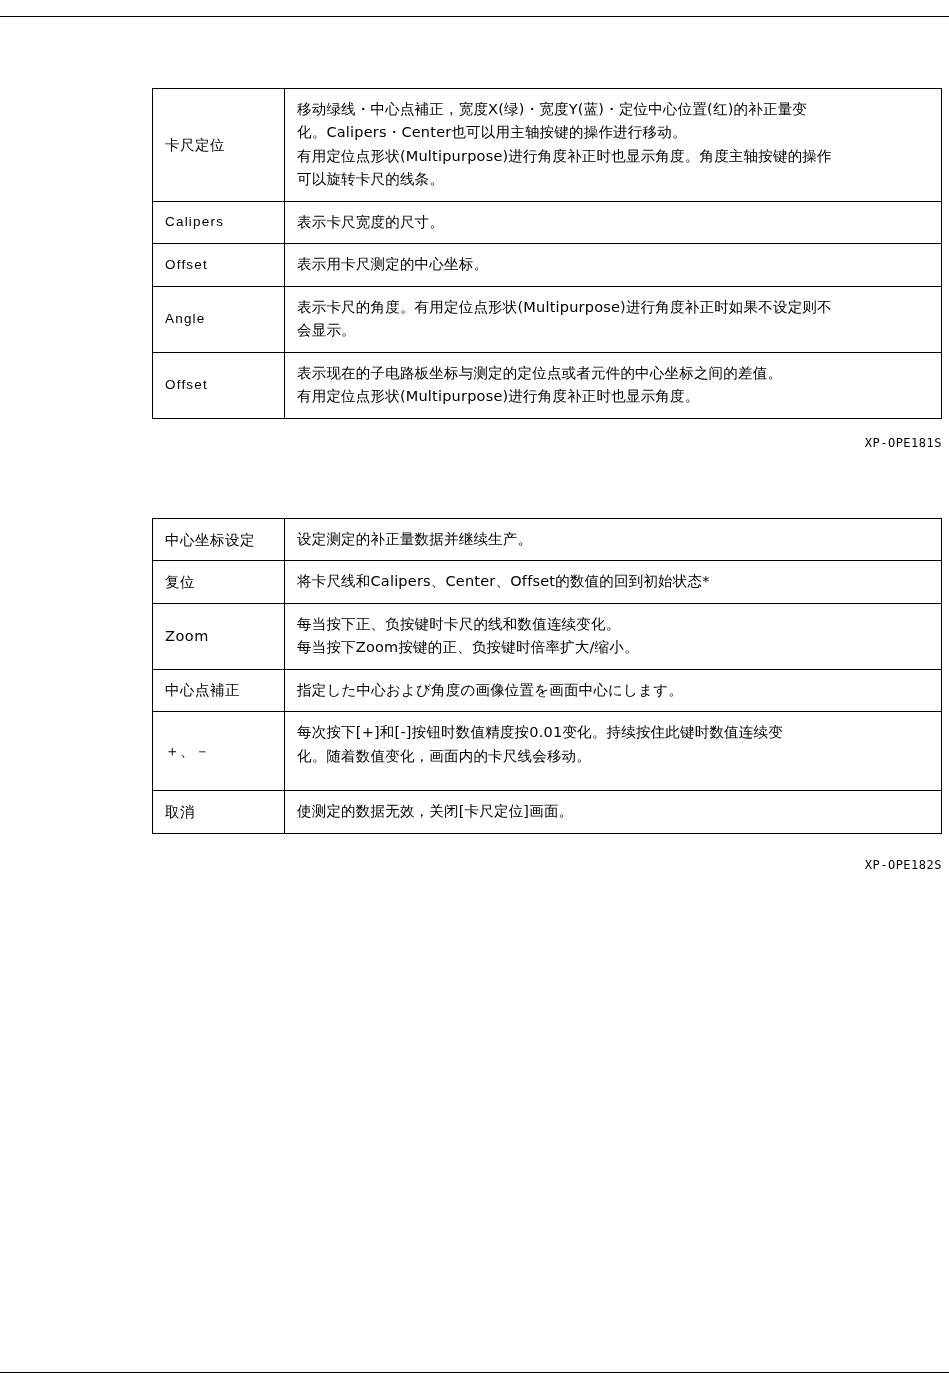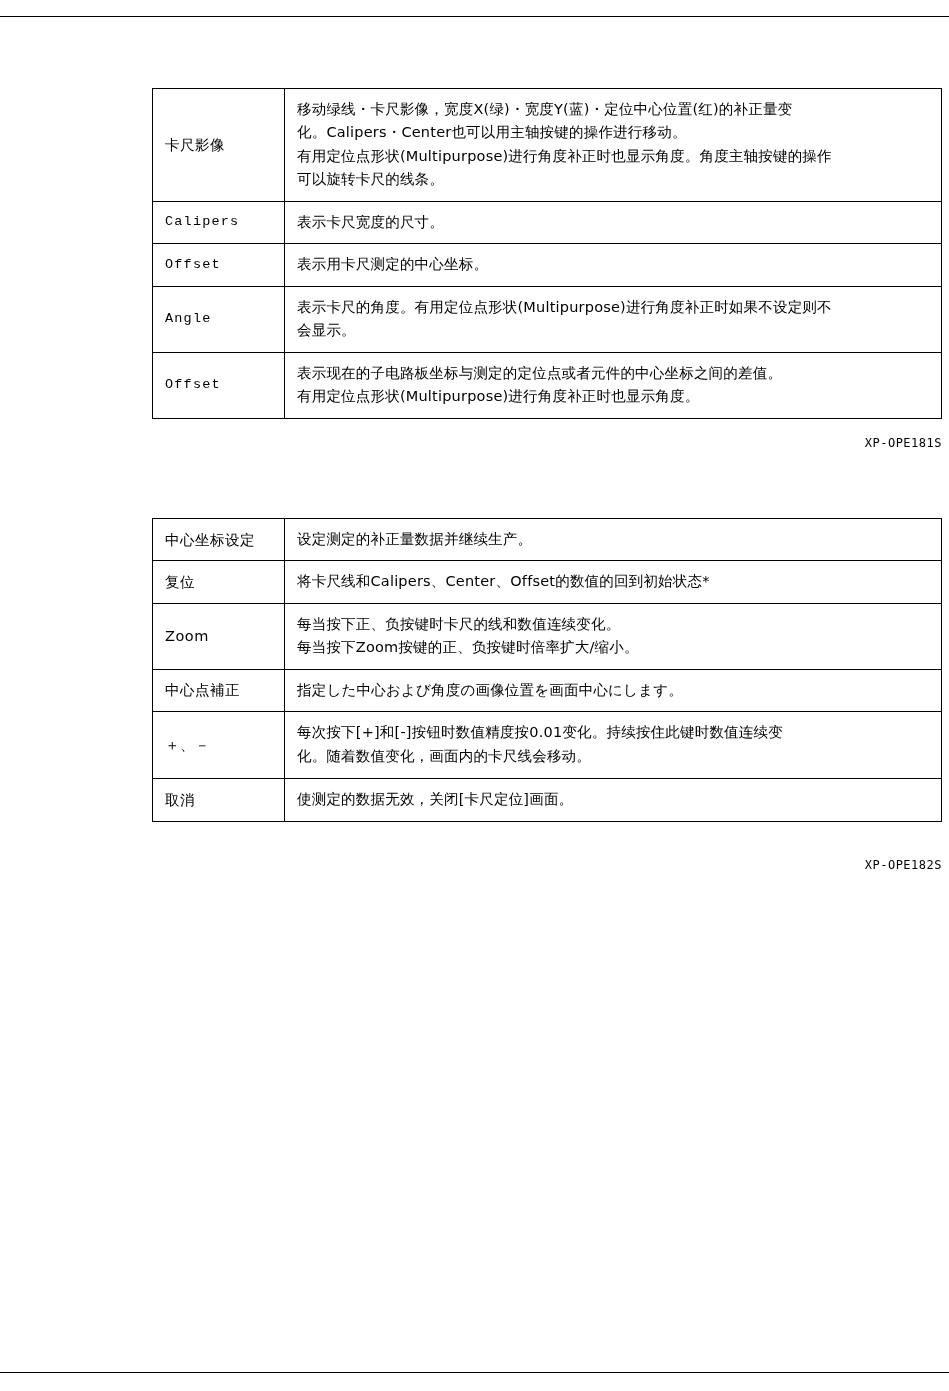--- a/index.html
+++ b/index.html
@@ -54,21 +54,21 @@
     vertical-align: middle;
     padding: 9px 11px 9px 12px;
   }
   td.term {
     width: 108px;
     font-size: 14.5px;
     line-height: 1.55;
     letter-spacing: 0.5px;
   }
   td.term.mono {
-    font-family: Liberation Mono, monospace;
+    font-family: Liberation Sans, sans-serif;
     font-size: 13.5px;
     letter-spacing: 1.2px;
   }
   td.desc {
     font-size: 14.5px;
     line-height: 1.62;
     letter-spacing: 0.2px;
   }
   td.desc .line {
     display: block;
@@ -89,23 +89,23 @@
 <body>
 
 <div class="page">
 
   <div class="top-rule"></div>
 
   <div class="table-block block-1">
     <table class="doc-table">
       <tbody>
         <tr>
-          <td class="term">卡尺影像</td>
+          <td class="term">卡尺定位</td>
           <td class="desc">
-            <span class="line">移动绿线・卡尺影像，宽度X(绿)・宽度Y(蓝)・定位中心位置(红)的补正量变</span>
+            <span class="line">移动绿线・中心点補正，宽度X(绿)・宽度Y(蓝)・定位中心位置(红)的补正量变</span>
             <span class="line">化。Calipers・Center也可以用主轴按键的操作进行移动。</span>
             <span class="line">有用定位点形状(Multipurpose)进行角度补正时也显示角度。角度主轴按键的操作</span>
             <span class="line">可以旋转卡尺的线条。</span>
           </td>
         </tr>
         <tr>
           <td class="term mono">Calipers</td>
           <td class="desc">
             <span class="line">表示卡尺宽度的尺寸。</span>
           </td>
@@ -158,21 +158,21 @@
           </td>
         </tr>
         <tr>
           <td class="term">中心点補正</td>
           <td class="desc">
             <span class="line">指定した中心および角度の画像位置を画面中心にします。</span>
           </td>
         </tr>
         <tr>
           <td class="term">＋、－</td>
-          <td class="desc" style="padding-bottom:10px">
+          <td class="desc" style="padding-bottom:22px">
             <span class="line">每次按下[+]和[-]按钮时数值精度按0.01变化。持续按住此键时数值连续变</span>
             <span class="line">化。随着数值变化，画面内的卡尺线会移动。</span>
           </td>
         </tr>
         <tr>
           <td class="term">取消</td>
           <td class="desc">
             <span class="line">使测定的数据无效，关闭[卡尺定位]画面。</span>
           </td>
         </tr>

